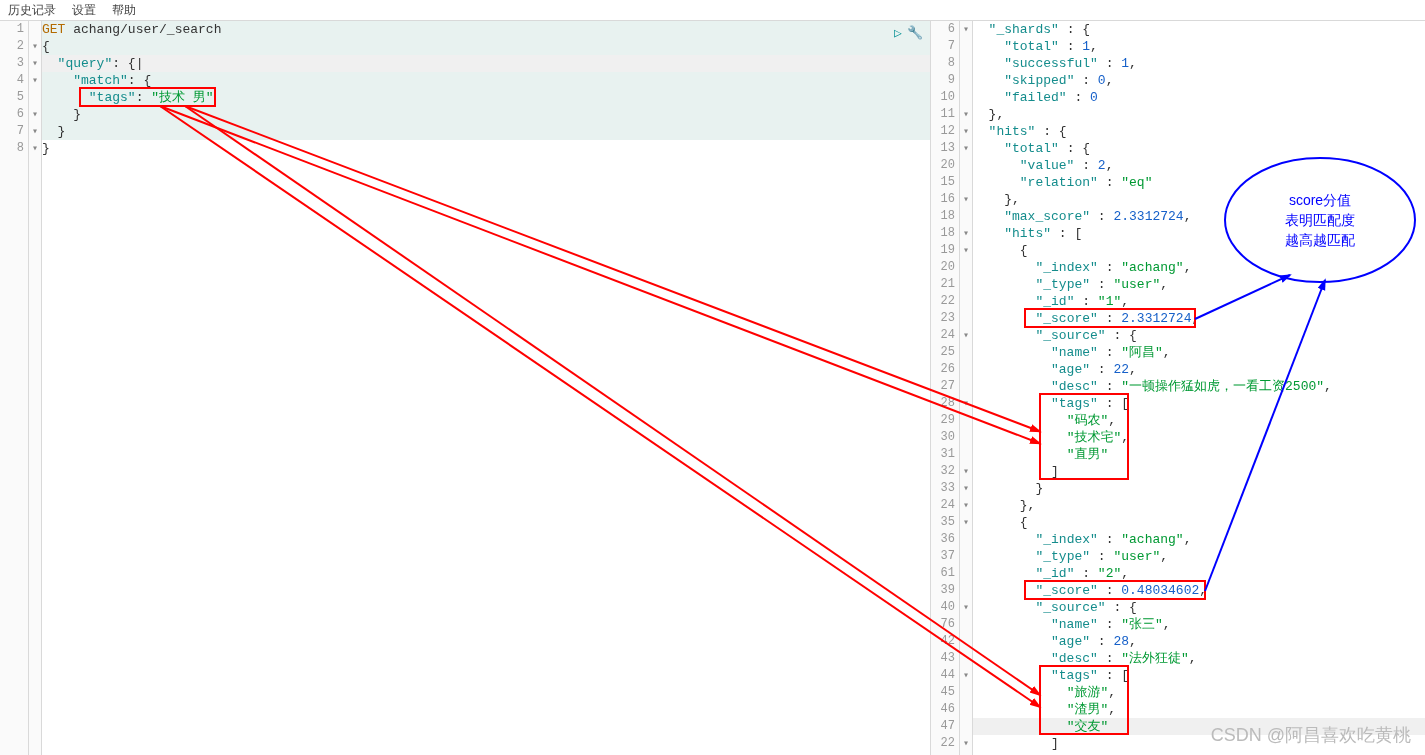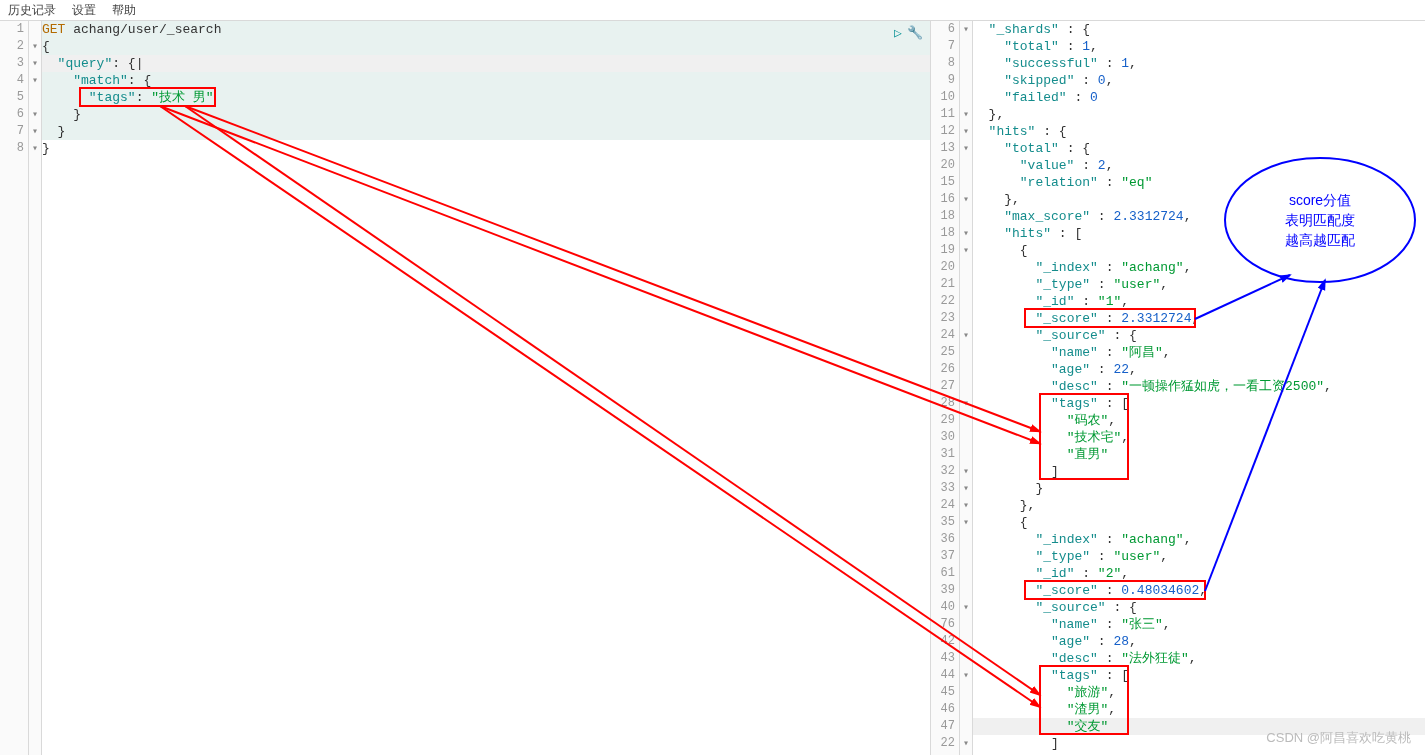--- a/index.html
+++ b/index.html
@@ -34,21 +34,21 @@
   .hl { background: var(--highlight-bg);}
   .row-active { background: #f0f0f0; }
   .method { color: var(--http-method); font-weight: normal;}
   .key { color: var(--key-color);}
   .brace { color: var(--brace);}
   .num { color: var(--num);}
   .str { color: var(--str);}
   #run-icons { position: absolute; right: 6px; top: 4px; display:flex; gap:6px; z-index:30;}
   #run-icons span { color:#0a9396; cursor:pointer;}
   #run-icons .wrench { color:#5c8aa8;}
-  #watermark { position: absolute; right: 14px; bottom: 8px; color: #bbb; font-family: "Microsoft YaHei", sans-serif; font-size: 13px; z-index:60; pointer-events:none;}
+  #watermark { position: absolute; right: 14px; bottom: 8px; color: #bbb; font-family: "Microsoft YaHei", sans-serif; font-size: 18px; z-index:60; pointer-events:none;}
 </style>
 </head>
 <body>
 
 <div id="topmenu">
   <span>历史记录</span>
   <span>设置</span>
   <span>帮助</span>
 </div>
 

